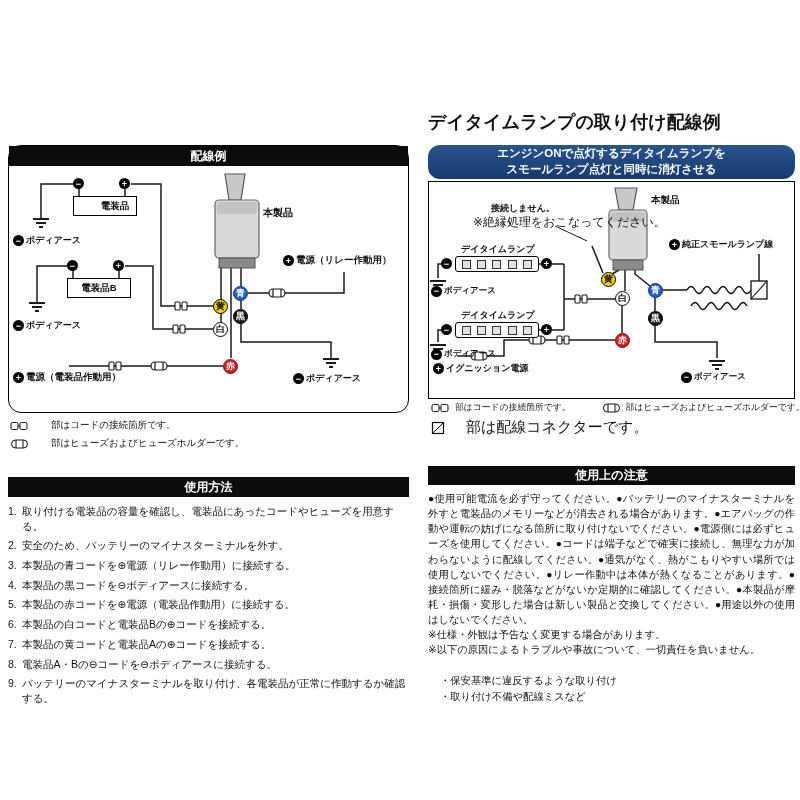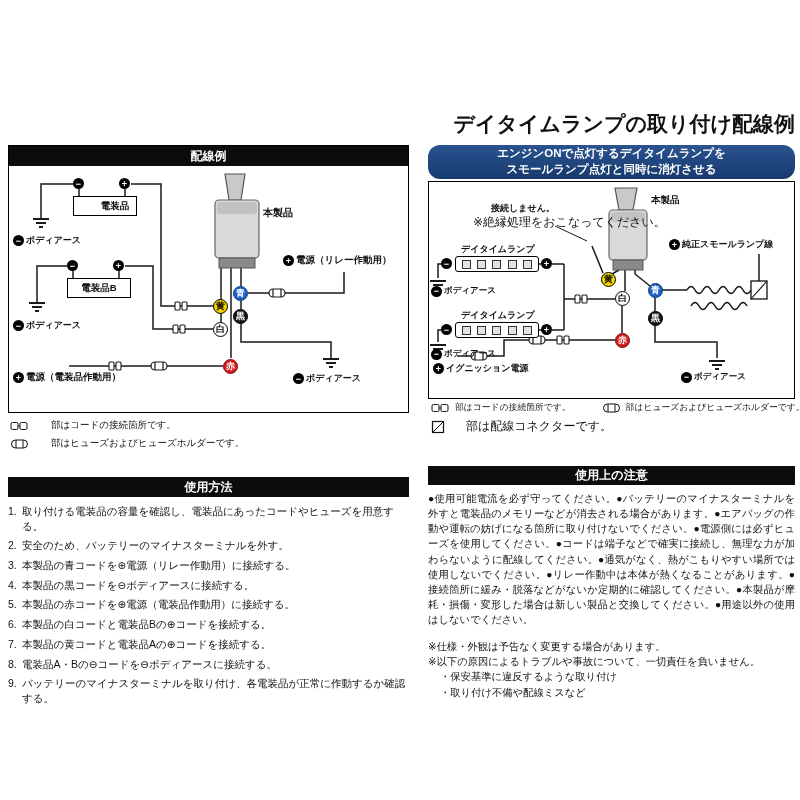--- a/index.html
+++ b/index.html
@@ -28,32 +28,32 @@
          justify-content:space-evenly;background:#fff;box-sizing:border-box;}
   .strip .seg{width:9px;height:9px;border:1px solid #333;background:#e2e2e2;box-sizing:border-box;}
   .legend-row{display:flex;align-items:center;gap:21px;font-size:9.5px;margin-bottom:5px;white-space:nowrap;}
   .legend-row .grp{display:flex;align-items:center;gap:4px;margin-right:10px;}
   .steps{margin-top:7px;}
   .step{display:flex;margin-bottom:5px;font-size:10.5px;line-height:1.4;}
   .step .n{width:14px;flex:none;}
   .step .t{flex:1;}
   .notes-body{margin-top:6px;font-size:10.3px;line-height:1.47;text-align:justify;}
   .notes-line{font-size:10.3px;line-height:1.47;}
-  .notes-line.first{margin-top:12px;}
+  .notes-line.first{}
   .rheader{position:absolute;background:linear-gradient(#2a538f,#173a6e);color:#fff;font-weight:bold;
            display:flex;flex-direction:column;align-items:center;justify-content:center;font-size:11.5px;line-height:1.35;}
 </style>
 </head>
 <body>
 
 <div class="page">
 
-  <div class="abs" style="left:428px;top:110px;width:367px;text-align:right;font-size:21px;font-weight:bold;">デイタイムランプの取り付け配線例</div>
-
-  <div class="panel" style="left:8px;top:145px;width:401px;height:268px;">
+  <div class="abs" style="left:428px;top:110px;width:367px;text-align:left;font-size:18px;font-weight:bold;">デイタイムランプの取り付け配線例</div>
+
+  <div class="panel" style="left:8px;top:145px;width:401px;height:268px;border-radius:13px;">
     <div class="bar" style="height:20px;font-size:12px;">配線例</div>
     <div class="diag" style="top:20px;">
       <svg class="wires-svg" width="398" height="246" viewBox="0 0 398 246">
         <g stroke="#1a1a1a" stroke-width="1.5" fill="none">
           <path d="M70,23 V30"></path>
             <path d="M116,23 V30"></path>
           <path d="M64,18 H32 V52"></path>
           <path d="M122,18 H152 V140 H204"></path>
           <path d="M64,105 V112"></path>
             <path d="M110,105 V112"></path>
@@ -277,21 +277,21 @@
         <span>部はコードの接続箇所です。</span>
       </span>
       <span class="grp">
         <svg width="20" height="12">
           <rect x="1.5" y="2" width="16" height="8" rx="4" fill="#fff" stroke="#111"></rect>
           <path d="M6,2 V10 M13,2 V10" stroke="#111" fill="none"></path>
         </svg>
         <span>部はヒューズおよびヒューズホルダーです。</span>
       </span>
     </div>
-    <div class="legend-row" style="font-size:12px;">
+    <div class="legend-row" style="font-size:15px;">
       <svg width="14" height="14">
         <rect x="1.5" y="1.5" width="11" height="11" fill="#fff" stroke="#111" stroke-width="1.2"></rect>
         <path d="M1.5,12.5 L12.5,1.5" stroke="#111" fill="none"></path>
       </svg>
       <span>部は配線コネクターです。</span>
     </div>
   </div>
 
   <div class="abs" style="left:8px;top:477px;width:401px;">
     <div class="bar" style="height:20px;font-size:12px;">使用方法</div>
@@ -333,17 +333,17 @@
           <span class="t">バッテリーのマイナスターミナルを取り付け、各電装品が正常に作動するか確認する。</span>
         </div>
     </div>
   </div>
 
   <div class="abs" style="left:428px;top:466px;width:367px;">
     <div class="bar" style="height:19px;font-size:12px;">使用上の注意</div>
     <div class="notes-body">●使用可能電流を必ず守ってください。●バッテリーのマイナスターミナルを外すと電装品のメモリーなどが消去される場合があります。●エアバッグの作動や運転の妨げになる箇所に取り付けないでください。●電源側には必ずヒューズを使用してください。●コードは端子などで確実に接続し、無理な力が加わらないように配線してください。●通気がなく、熱がこもりやすい場所では使用しないでください。●リレー作動中は本体が熱くなることがあります。●接続箇所に緩み・脱落などがないか定期的に確認してください。●本製品が摩耗・損傷・変形した場合は新しい製品と交換してください。●用途以外の使用はしないでください。</div>
     <div class="notes-line first">※仕様・外観は予告なく変更する場合があります。</div>
     <div class="notes-line">※以下の原因によるトラブルや事故について、一切責任を負いません。</div>
-    <div class="notes-line" style="padding-left:12px;">・保安基準に違反するような取り付け</div>
+    <div class="notes-line" style="padding-left:12px;margin-top:16px;">・保安基準に違反するような取り付け</div>
     <div class="notes-line" style="padding-left:12px;">・取り付け不備や配線ミスなど</div>
   </div>
 
 </div>
 
 </body></html>

